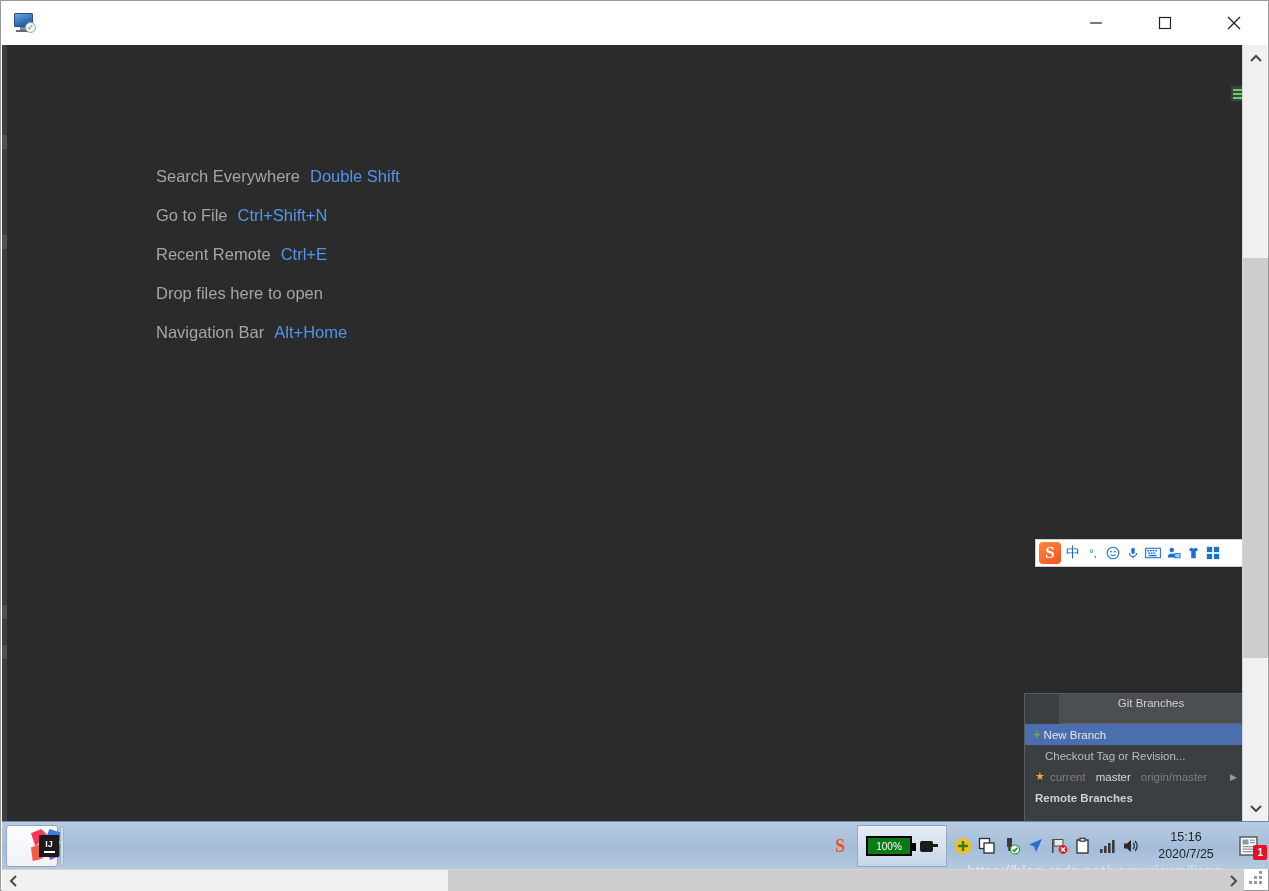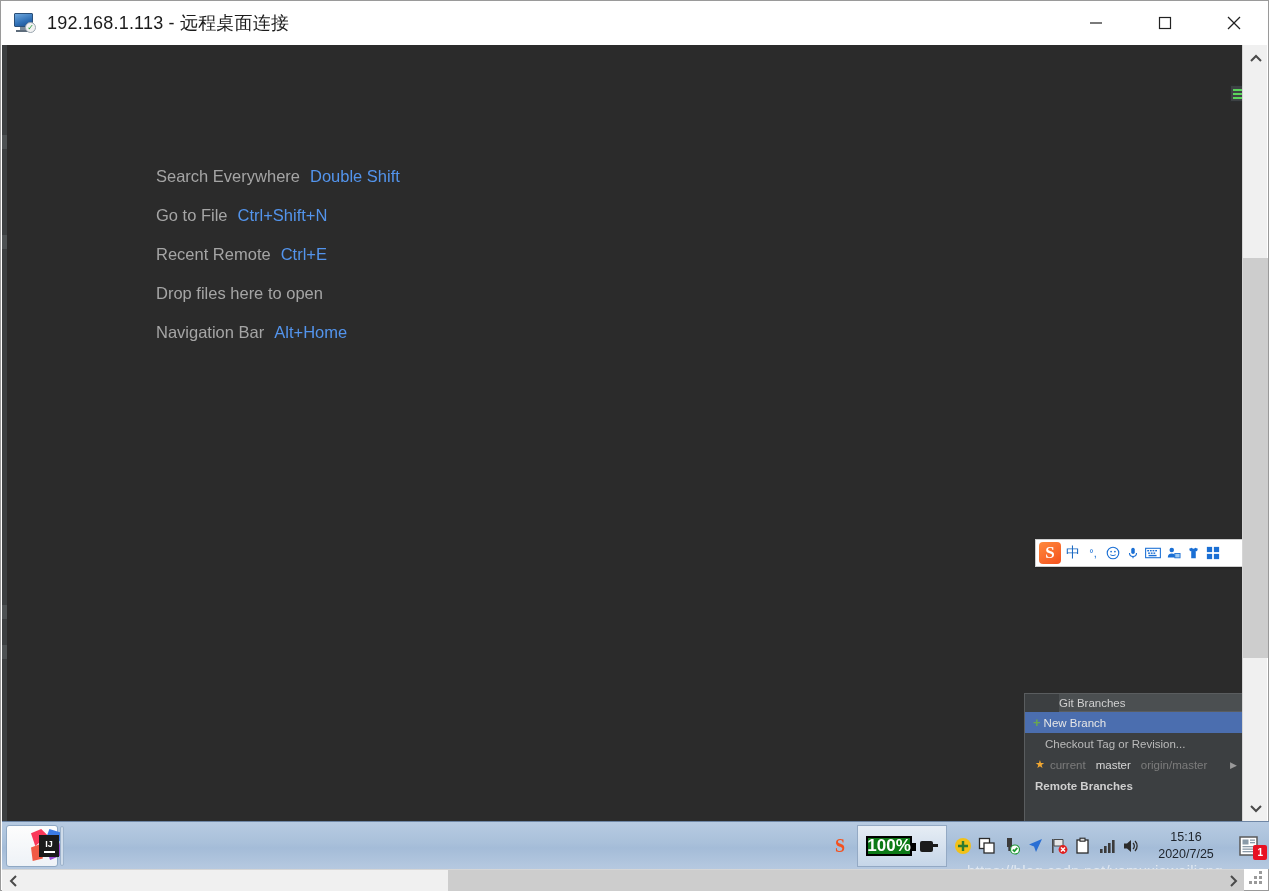--- a/index.html
+++ b/index.html
@@ -142,21 +142,21 @@
   
   #git-popup {
     position: absolute; left: 1022px; top: 648px;
     width: 220px; height: 155px;
     background: #3c3f41;
     border: 1px solid #5a5d5f;
     color: #bbbbbb;
     font-size: 11.5px;
   }
   #git-popup-title {
-    height: 18px; line-height: 18px; 
+    height: 30px; line-height: 18px; text-align: center;
     background: #4b4f51; color: #d0d0d0;
     font-size: 11.5px;
     border-bottom: 1px solid #5a5d5f;
     margin-left: 34px;
   }
   .git-item {
     height: 21px; display: flex; align-items: center;
     padding-left: 8px; position: relative;
   }
   .git-item.selected { background: #4b6eaf; color: #e6e6e6; }
@@ -256,21 +256,21 @@
   }
   .battery {
     position: relative; width: 46px; height: 20px;
     background: #0c7a16; border: 2px solid #000;
     display: flex; align-items: center; justify-content: center;
   }
   .battery::after {
     content:''; position: absolute; right: -6px; top: 5px;
     width: 4px; height: 8px; background: #000;
   }
-  .battery span { color: #fff; font-size: 17px; font-weight: bold; }
+  .battery span { color: #fff; font-size: 10px; font-weight: normal; }
   .plug {
     width: 20px; height: 14px; position: relative;
   }
   .plug-body { position:absolute; left:2px; top:2px; width:13px; height:11px; background:#1b1b1b; border-radius:2px;}
   .plug-pin { position:absolute; right:0; top:5px; width:6px; height:3px; background:#1b1b1b;}
   .tray-icon {
     width: 24px; height: 48px;
     display: flex; align-items: center; justify-content: center;
   }
   .tray-icon svg { display: block; }
@@ -332,21 +332,20 @@
 
 <div id="rdp-window">
 
   <div id="titlebar">
     <div id="titlebar-icon">
       <div class="monitor-body"></div>
       <div class="monitor-stand"></div>
       <div class="monitor-base"></div>
       <div class="monitor-badge">✓</div>
     </div>
-    <div id="titlebar-title">192.168.1.113 - 远程桌面连接</div>
 
     <div id="window-controls">
       <div class="wc-btn">
         <svg width="14" height="14" viewBox="0 0 14 14">
             <line x1="1" y1="7" x2="13" y2="7" stroke="#222" stroke-width="1.2"></line>
           </svg>
       </div>
       <div class="wc-btn">
         <svg width="14" height="14" viewBox="0 0 14 14">
             <rect x="1.5" y="1.5" width="11" height="11" fill="none" stroke="#222" stroke-width="1.2"></rect>

